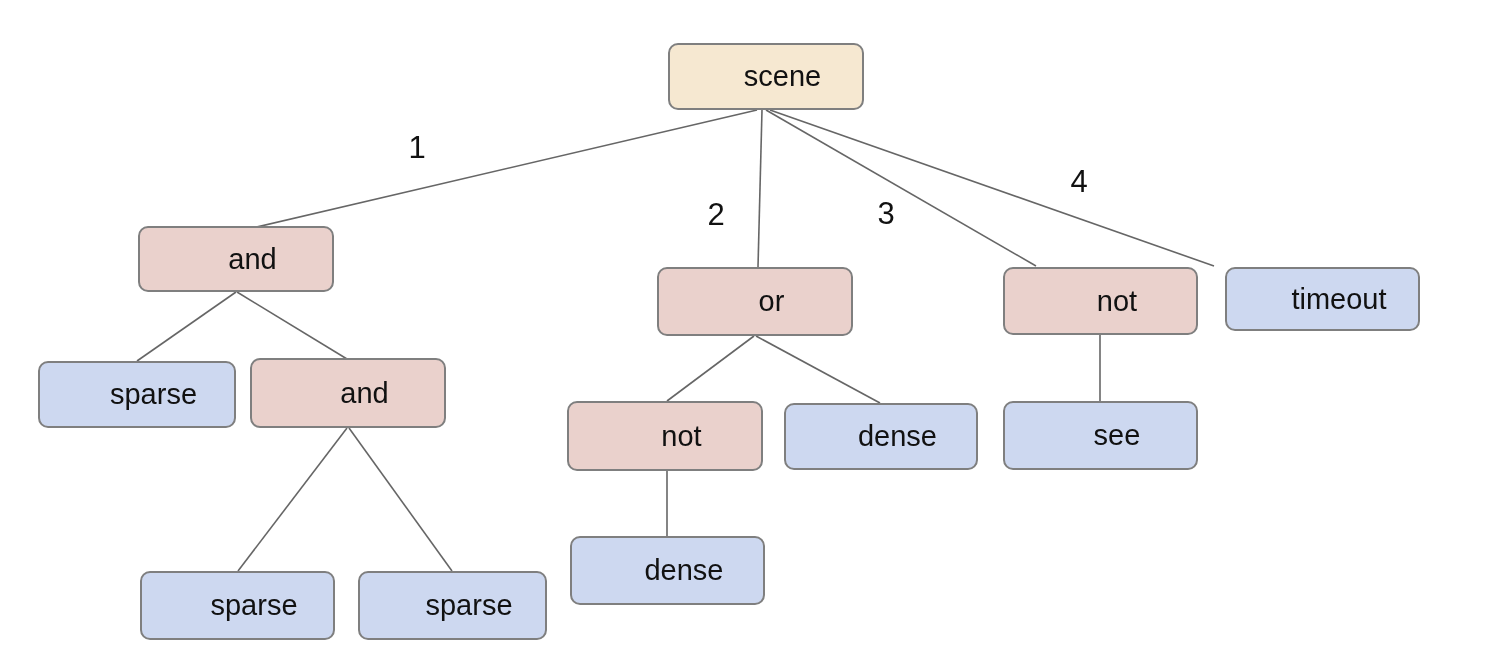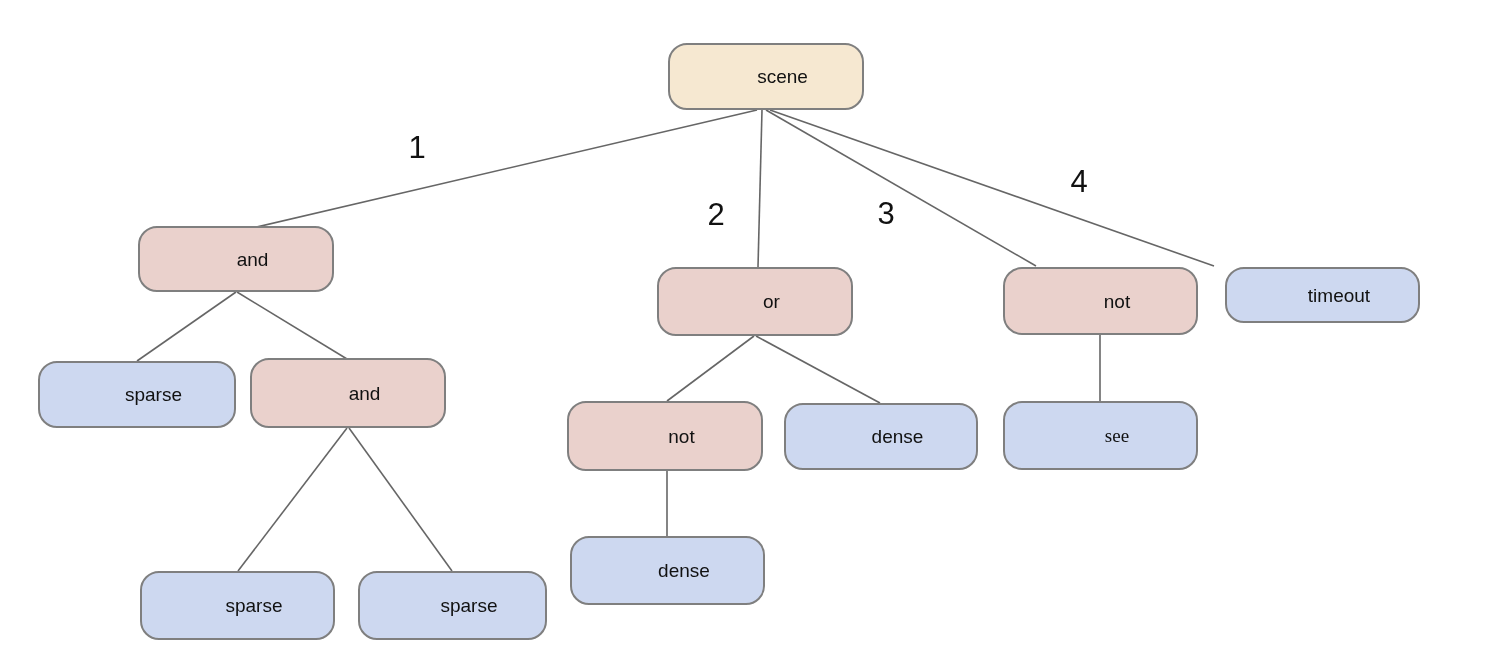--- a/index.html
+++ b/index.html
@@ -25,22 +25,22 @@
     stroke: var(--edge-line, #666666);
     stroke-width: 1.6;
   }
   .node {
     position: absolute;
     box-sizing: border-box;
     display: flex;
     align-items: center;
     justify-content: center;
     border: 2px solid var(--node-border, #7f7f7f);
-    border-radius: 19px;
-    font-size: 19px;
+    border-radius: 10px;
+    font-size: 29px;
     line-height: 1;
     color: var(--text, #111111);
     white-space: nowrap;
     padding-left: 33px;
   }
   .node.root     { background: var(--root-fill, #f6e8d1); }
   .node.operator { background: var(--operator-fill, #ead1cc); text-align: right; }
   .node.leaf     { background: var(--leaf-fill, #cdd8f0); }
   .edge-label {
     position: absolute;
@@ -72,25 +72,25 @@
   <div class="edge-label" style="left:417px;  top:148px;">1</div>
   <div class="edge-label" style="left:716px;  top:215px;">2</div>
   <div class="edge-label" style="left:886px;  top:214px;">3</div>
   <div class="edge-label" style="left:1079px; top:182px;">4</div>
 
   <div class="node root" style="left:668px;  top:43px;  width:196px; height:67px;">scene</div>
 
   <div class="node operator" style="left:138px;  top:226px; width:196px; height:66px;">and</div>
   <div class="node operator" style="left:657px;  top:267px; width:196px; height:69px;">or</div>
   <div class="node operator" style="left:1003px; top:267px; width:195px; height:68px;">not</div>
-  <div class="node leaf" style="left:1225px; top:267px; width:195px; height:56px;">timeout</div>
+  <div class="node leaf" style="left:1225px; top:267px; width:195px; height:64px;">timeout</div>
 
   <div class="node leaf" style="left:38px;   top:361px; width:198px; height:67px;">sparse</div>
   <div class="node operator" style="left:250px;  top:358px; width:196px; height:70px;">and</div>
   <div class="node operator" style="left:567px;  top:401px; width:196px; height:70px;">not</div>
   <div class="node leaf" style="left:784px;  top:403px; width:194px; height:67px;">dense</div>
-  <div class="node leaf" style="left:1003px; top:401px; width:195px; height:69px;font-family:Liberation Serif, serif;">see</div>
+  <div class="node leaf" style="left:1003px; top:401px; width:195px; height:69px;">see</div>
 
   <div class="node leaf" style="left:570px;  top:536px; width:195px; height:69px;">dense</div>
   <div class="node leaf" style="left:140px;  top:571px; width:195px; height:69px;">sparse</div>
   <div class="node leaf" style="left:358px;  top:571px; width:189px; height:69px;">sparse</div>
 
 </div>
 
 </body></html>

